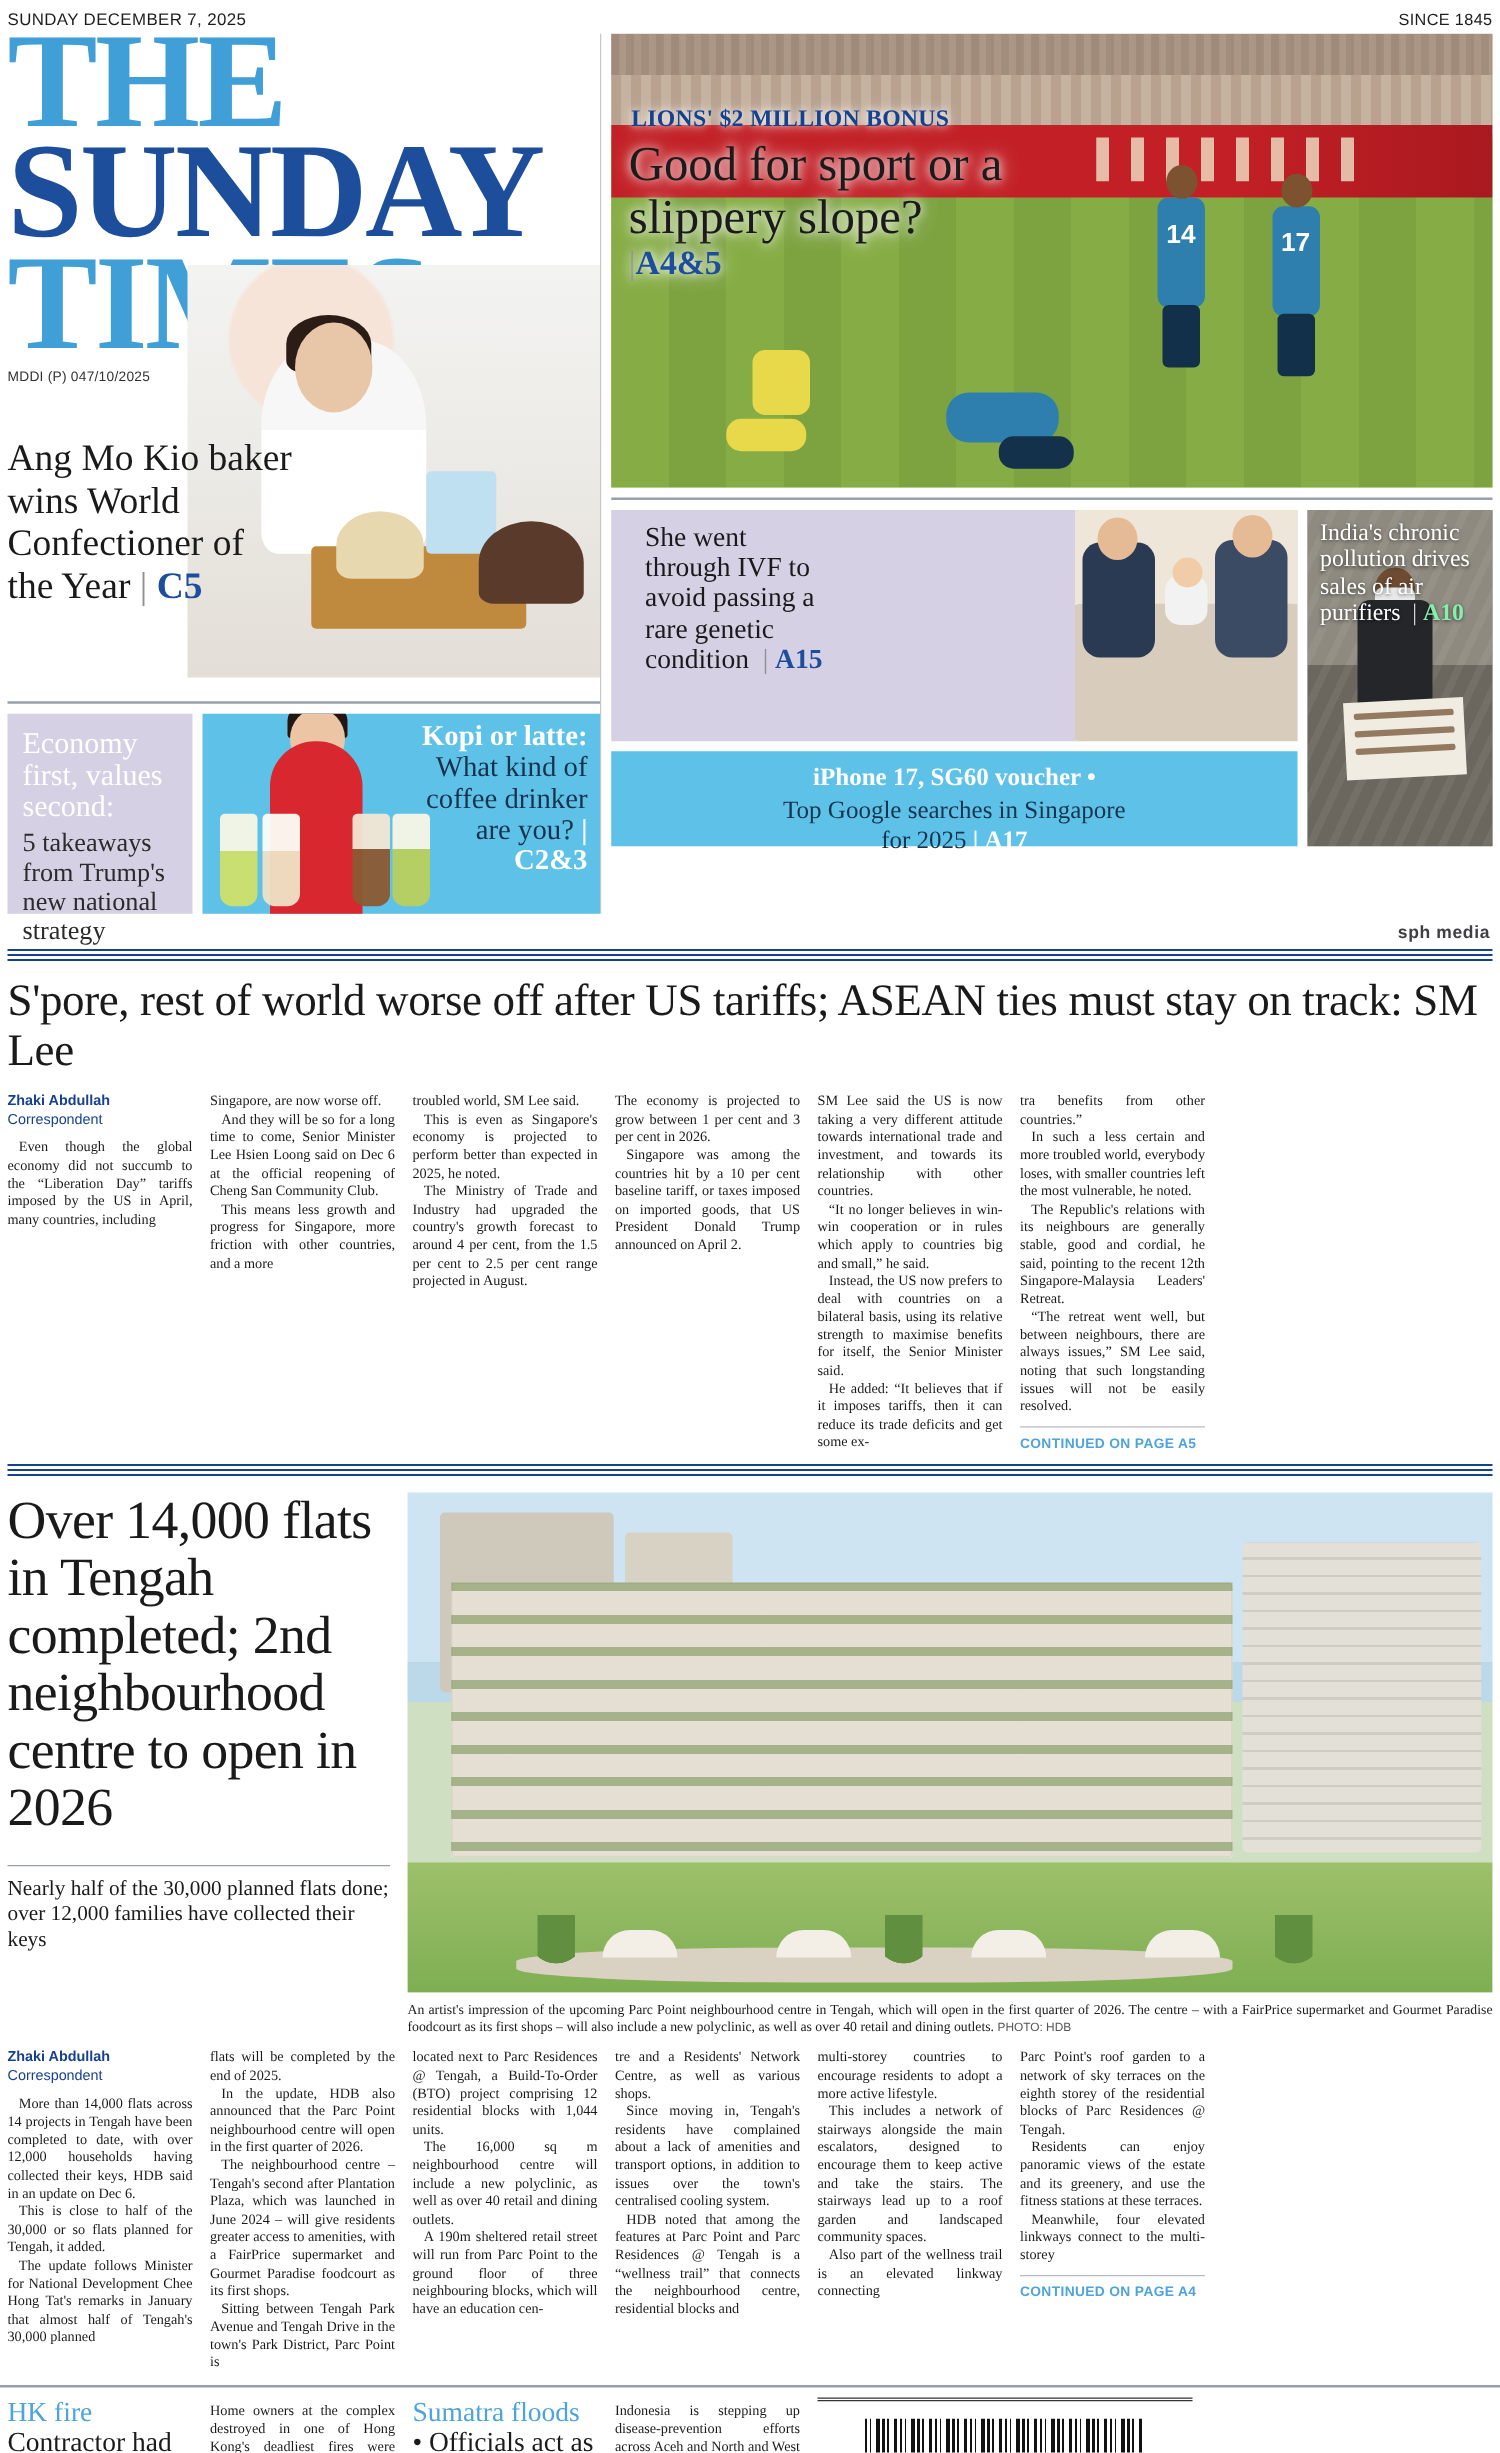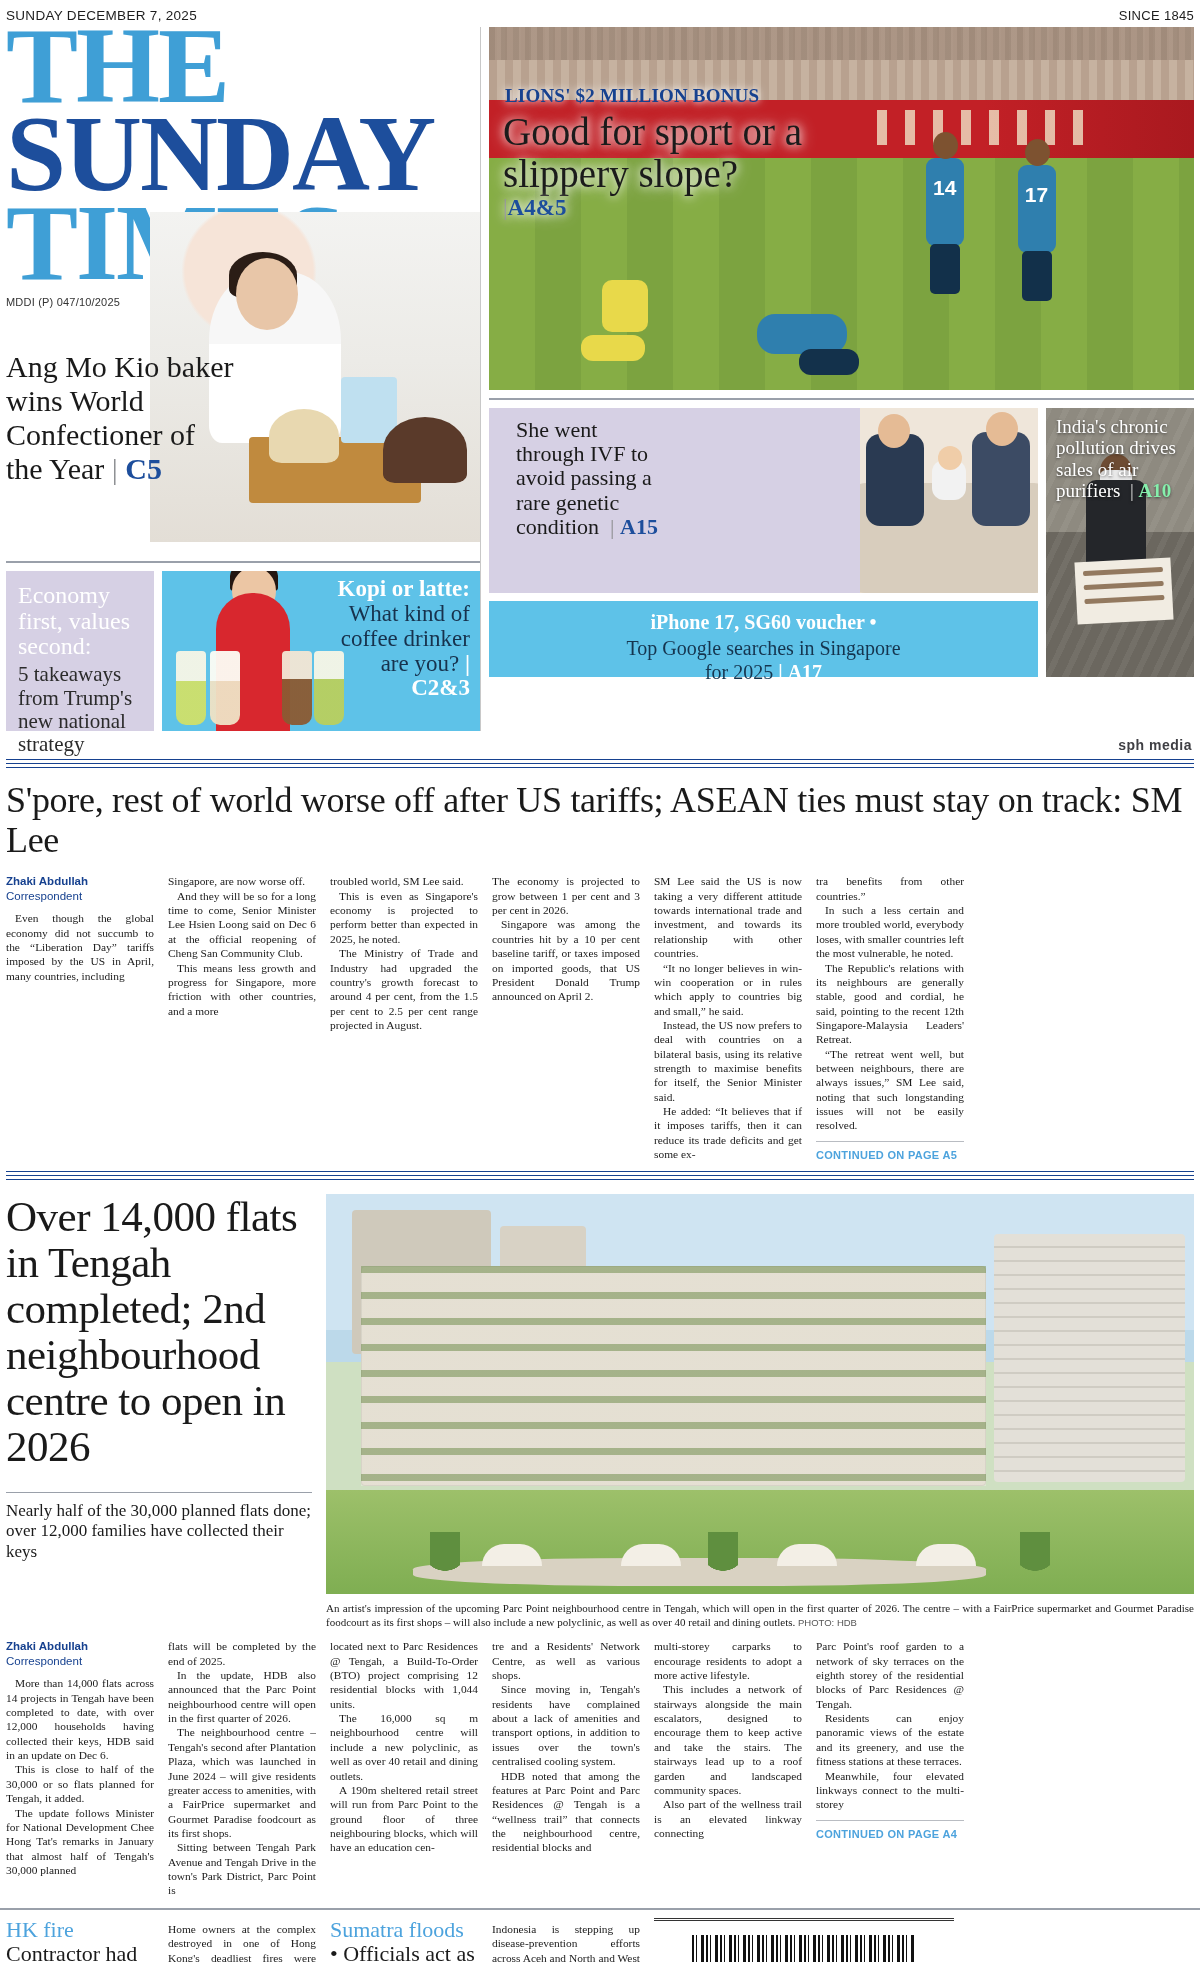--- a/index.html
+++ b/index.html
@@ -121,21 +121,21 @@
     position: absolute; left: 16px; top: 58px;
     font-family: "Liberation Serif", serif; font-weight: 700;
     font-size: 19px; color: #16418f; letter-spacing: .2px;
     text-shadow: 0 0 6px rgba(255,255,255,.9), 0 0 12px rgba(255,255,255,.8);
   }
   .sports-head {
     position: absolute; left: 14px; top: 84px; width: 310px;
     font-size: 39px; line-height: 1.07; color: #1b1b1b;
     text-shadow: 0 0 8px rgba(255,255,255,.92), 0 0 16px rgba(255,255,255,.85);
   }
-  .sports-ref { font-size: 23px; margin-top: 2px; }
+  .sports-ref { font-size: 27px; margin-top: 2px; }
 
   
   .rlow { display: flex; margin-top: 8px; gap: 8px; border-top:2px solid #9aa0aa; padding-top:8px; }
   .ivfcol { flex: 1; }
   .ivfbox { background: #d6d0e4; position: relative; height: 185px; overflow: hidden; }
   .ivf-head { position:absolute; left:27px; top:10px; width:150px; font-size: 22px; line-height: 1.1; }
   .ivf-head .pg { color:#1d4e9c; font-weight:700; }
   .ivf-head .bar { color:#8f9194; }
   .ivf-photo { position:absolute; right:0; top:0; width:178px; height:185px; overflow:hidden;
                 background: linear-gradient(180deg,#efe6da 0 40%, #e4d7c6 100%); }
@@ -473,21 +473,21 @@
       <p>located next to Parc Residences @ Tengah, a Build-To-Order (BTO) project comprising 12 residential blocks with 1,044 units.</p>
       <p>The 16,000 sq m neighbourhood centre will include a new polyclinic, as well as over 40 retail and dining outlets.</p>
       <p>A 190m sheltered retail street will run from Parc Point to the ground floor of three neighbouring blocks, which will have an education cen-</p>
     </div>
     <div class="tc">
       <p>tre and a Residents' Network Centre, as well as various shops.</p>
       <p>Since moving in, Tengah's residents have complained about a lack of amenities and transport options, in addition to issues over the town's centralised cooling system.</p>
       <p>HDB noted that among the features at Parc Point and Parc Residences @ Tengah is a “wellness trail” that connects the neighbourhood centre, residential blocks and</p>
     </div>
     <div class="tc">
-      <p>multi-storey carparks to encourage residents to adopt a more active lifestyle.</p>
+      <p>multi-storey countries to encourage residents to adopt a more active lifestyle.</p>
       <p>This includes a network of stairways alongside the main escalators, designed to encourage them to keep active and take the stairs. The stairways lead up to a roof garden and landscaped community spaces.</p>
       <p>Also part of the wellness trail is an elevated linkway connecting</p>
     </div>
     <div class="tc">
       <p>Parc Point's roof garden to a network of sky terraces on the eighth storey of the residential blocks of Parc Residences @ Tengah.</p>
       <p>Residents can enjoy panoramic views of the estate and its greenery, and use the fitness stations at these terraces.</p>
       <p>Meanwhile, four elevated linkways connect to the multi-storey</p>
       <div class="contin">CONTINUED ON PAGE A4</div>
     </div>
   </div>

